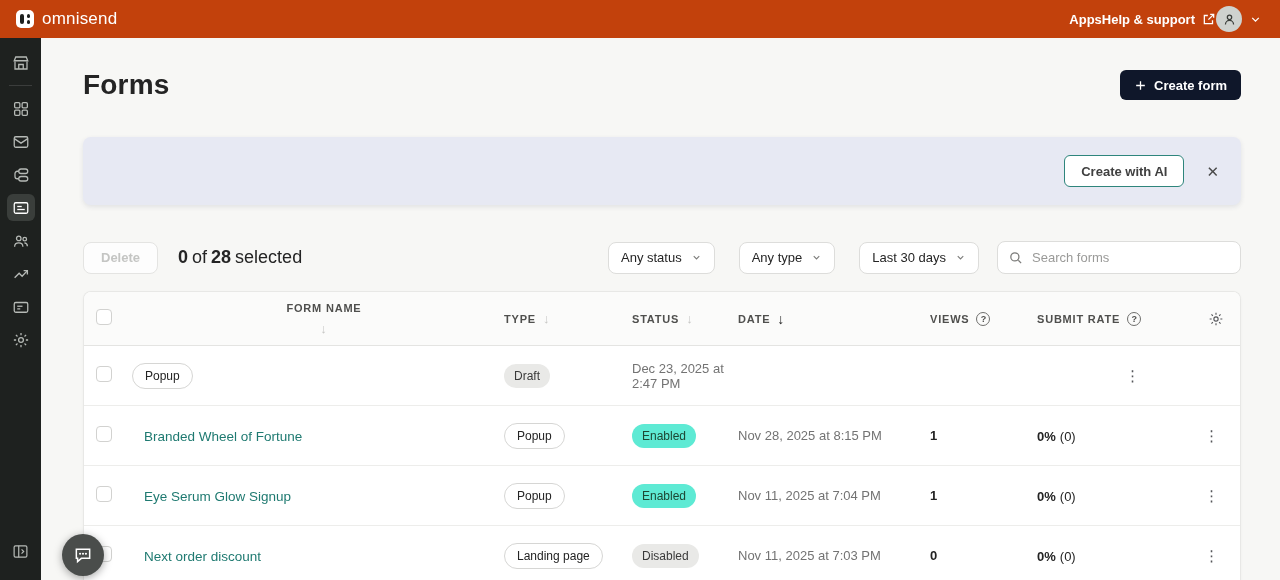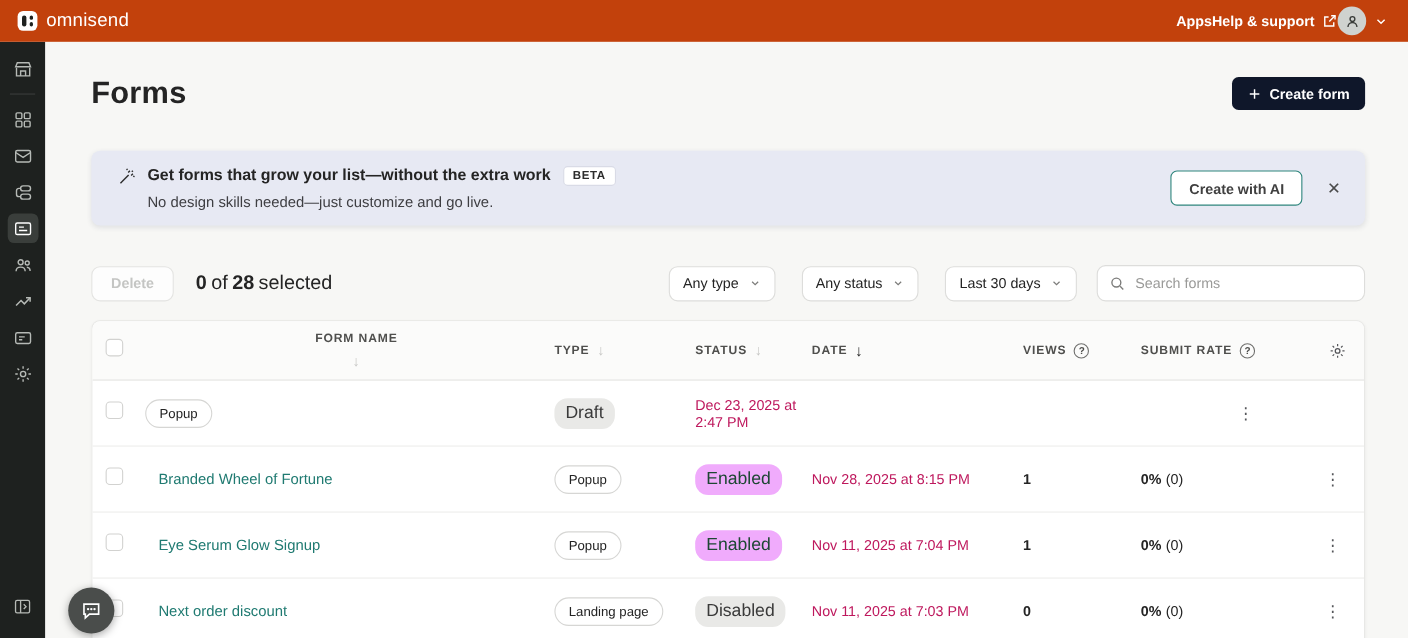--- a/index.html
+++ b/index.html
@@ -127,24 +127,24 @@
     display:inline-flex; align-items:center; justify-content:center;
     font-size:9px; font-weight:700; color:#4f4f4d; letter-spacing:0;
   }
   .cell-views, .cell-rate { padding-left:16px; }
   .cell-actions { display:flex; justify-content:flex-end; padding-right:16px; color:#55565a; }
   .form-link { color:#1f7a71; font-size:13.5px; text-decoration:none; cursor:pointer; }
   .type-pill {
     display:inline-block; border:1px solid #d6d6d4; border-radius:14px; padding:5px 12px;
     font-size:12px; color:#242424; background:#fff;text-align:right;
   }
-  .status-pill { display:inline-block; border-radius:12px; padding:5px 10px; font-size:16px; }
-  .status-enabled { background:#f0abfc; color:#1d4733;text-align:right; }
+  .status-pill { display:inline-block; border-radius:12px; padding:5px 10px; font-size:12px; }
+  .status-enabled { background:#5eead4; color:#1d4733;text-align:right; }
   .status-draft, .status-disabled { background:#e9e9e7; color:#3a3a3a; }
-  .date-cell { font-size:13px; color:#be185d; }
+  .date-cell { font-size:13px; color:#737373; }
   .views-cell { font-size:13px; font-weight:700; color:#242424; }
   .rate-bold { font-size:13px; font-weight:700; color:#242424; }
   .rate-count { font-size:13px; color:#242424; margin-left:4px; }
   .kebab { font-size:15px; color:#55565a; cursor:pointer; padding:0 4px; letter-spacing:1px; }
   .gear-h { cursor:pointer; color:#55565a; }
 </style>
 </head>
 <body>
 
 <header class="topbar">
@@ -261,53 +261,40 @@
     <h1 class="page-title">Forms</h1>
     <button class="btn-primary">
       <svg width="13" height="13" viewBox="0 0 24 24" fill="none" stroke="currentColor" stroke-width="2.4">
           <path d="M12 4v16M4 12h16"></path>
         </svg>
       <span>Create form</span>
     </button>
   </div>
 
   <section class="banner">
-    <div class="banner-left">
-      <svg class="banner-wand" width="17" height="17" viewBox="0 0 24 24" fill="none" stroke="currentColor" stroke-width="1.8">
-          <path d="M3.5 20.5L14 10"></path>
-          <path d="M13.5 6.8l2.2-2.2M17.3 10.6l2.2-2.2M12.2 3.8l-.5-1.8M21.7 12.1l-1.8-.5M19.5 4.5l-1.4 1.4"></path>
-        </svg>
-      <div>
-        <div class="banner-title-row">
-          <span class="banner-title">Get forms that grow your list—without the extra work</span>
-          <span class="beta-badge">BETA</span>
-        </div>
-        <div class="banner-sub">No design skills needed—just customize and go live.</div>
-      </div>
-    </div>
     <div class="banner-right">
       <button class="btn-outline">Create with AI</button>
       <span class="banner-close">✕</span>
     </div>
   </section>
 
   <div class="toolbar">
     <button class="btn-delete" disabled="">Delete</button>
     <div class="sel-text">
       <span class="num">0</span><span>of</span><span class="num">28</span><span>selected</span>
     </div>
     <div class="filters">
       <span class="dropdown">
-        <span>Any type</span>
+        <span>Any status</span>
         <svg width="11" height="11" viewBox="0 0 24 24" fill="none" stroke="currentColor" stroke-width="2.4">
             <path d="M6 9l6 6 6-6"></path>
           </svg>
       </span>
       <span class="dropdown">
-        <span>Any status</span>
+        <span>Any type</span>
         <svg width="11" height="11" viewBox="0 0 24 24" fill="none" stroke="currentColor" stroke-width="2.4">
             <path d="M6 9l6 6 6-6"></path>
           </svg>
       </span>
       <span class="dropdown">
         <span>Last 30 days</span>
         <svg width="11" height="11" viewBox="0 0 24 24" fill="none" stroke="currentColor" stroke-width="2.4">
             <path d="M6 9l6 6 6-6"></path>
           </svg>
       </span>

